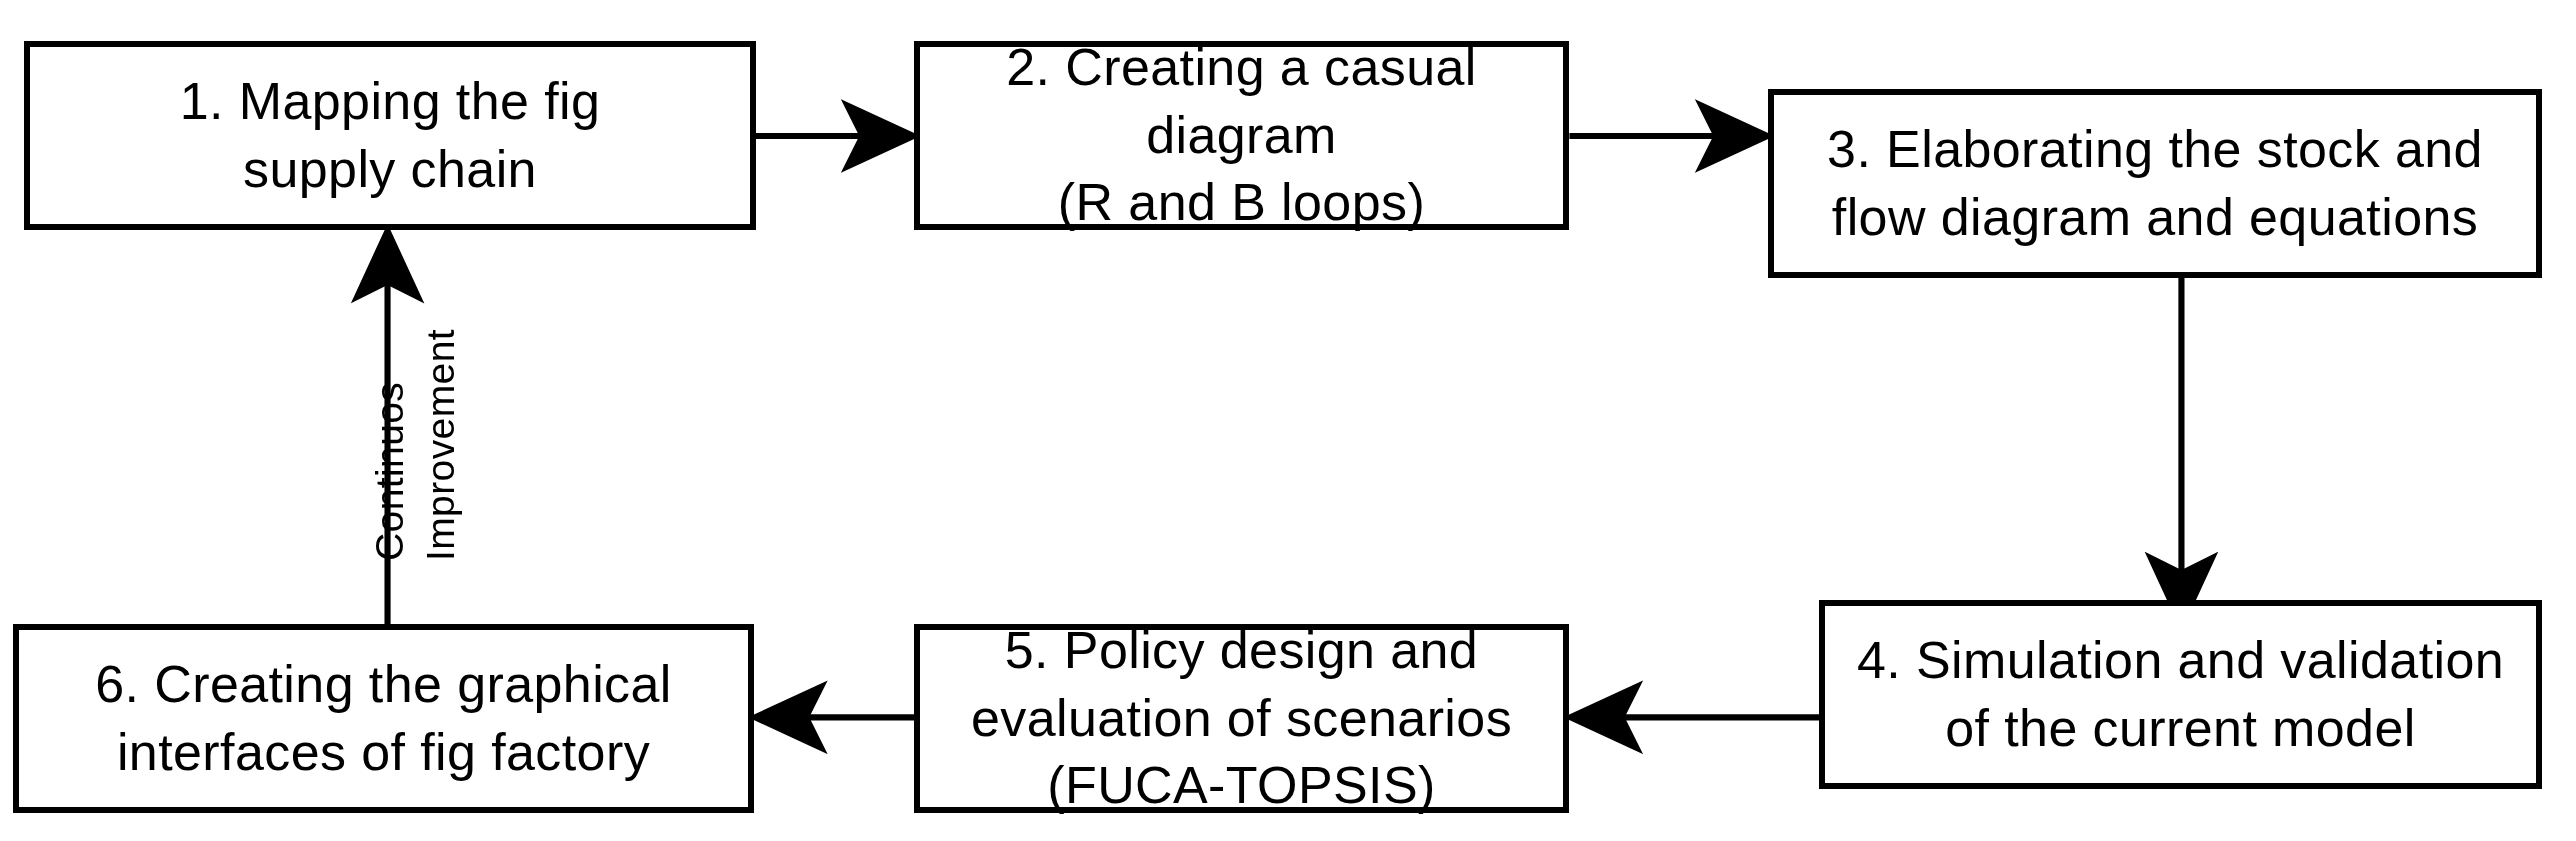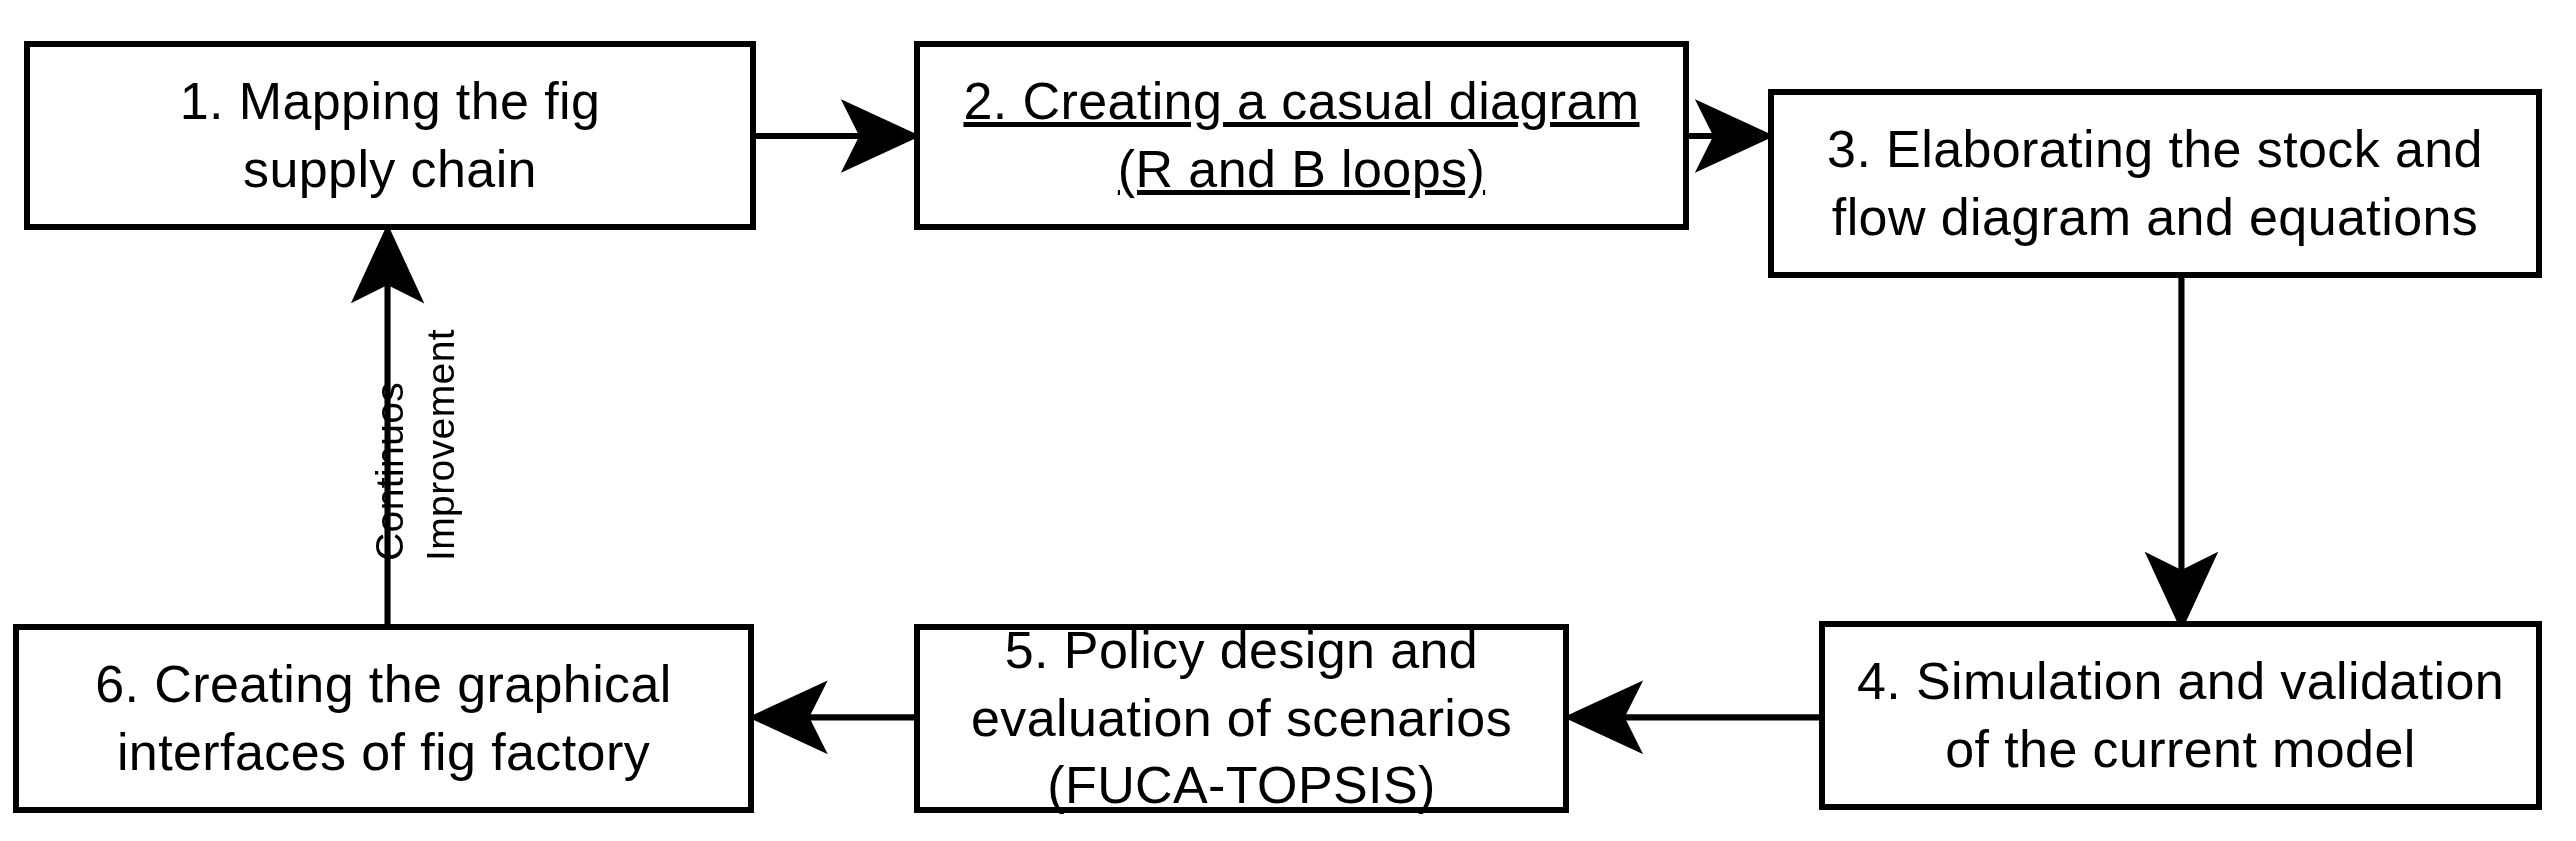--- a/index.html
+++ b/index.html
@@ -29,25 +29,25 @@
     font-family: "Liberation Sans", sans-serif;
     font-size: 52px;
     line-height: 1.30;
     color: #000000;
     letter-spacing: 0.4px;
     white-space: pre-line;
     padding: 0 12.3px;
   }
   
   #node-1 { left: 24px;   top: 41px;  width: 732px; height: 189px; }
-  #node-2 { left: 914px; top: 41px;  width: 775px; height: 189px; text-decoration: underline; }
+  #node-2 { left: 914px; top: 41px;  width: 655px; height: 189px; }
   #node-3 { left: 1768px; top: 41px;  width: 774px; height: 189px; margin-top: 48px; }
   #node-6 { left: 13px;   top: 624px; width: 741px; height: 189px; }
   #node-5 { left: 914px; top: 624px; width: 655px; height: 189px; text-align: center; }
-  #node-4 { left: 1819px; top: 621px; width: 723px; height: 189px; }
+  #node-4 { left: 1819px; top: 600px; width: 723px; height: 189px; }
 
   
   #edges {
     position: absolute;
     left: 0;
     top: 0;
     width: 2576px;
     height: 842px;
     pointer-events: none;
   }

